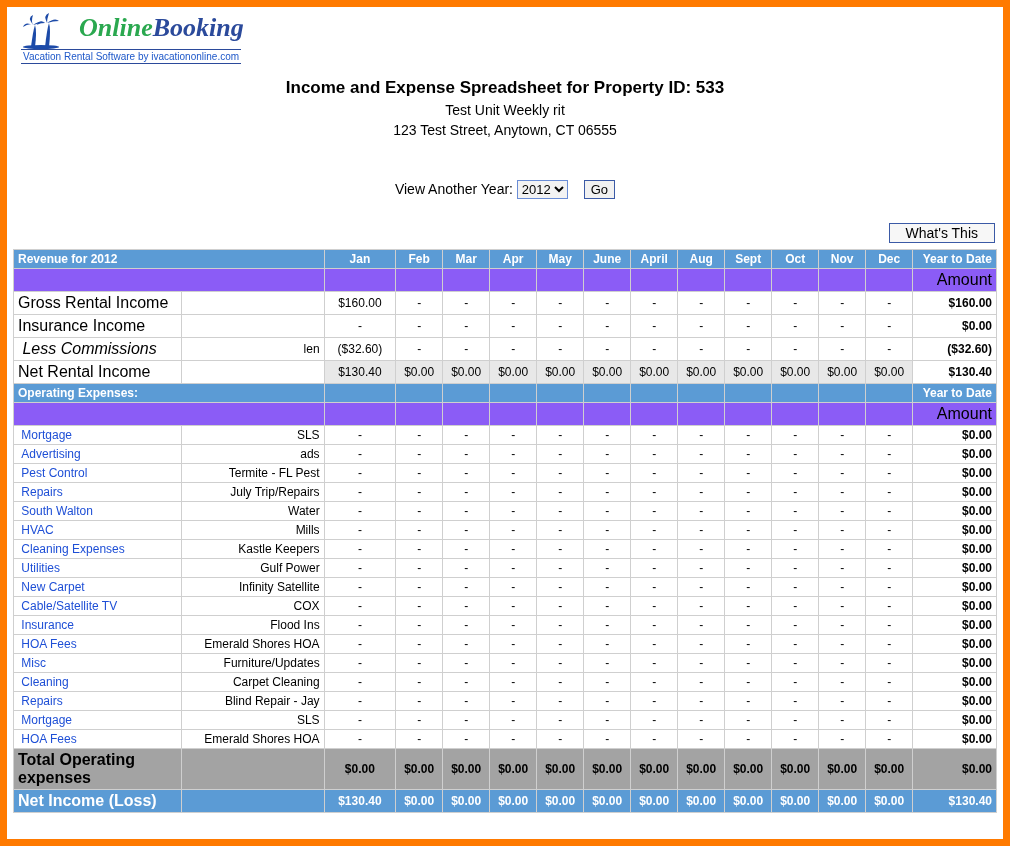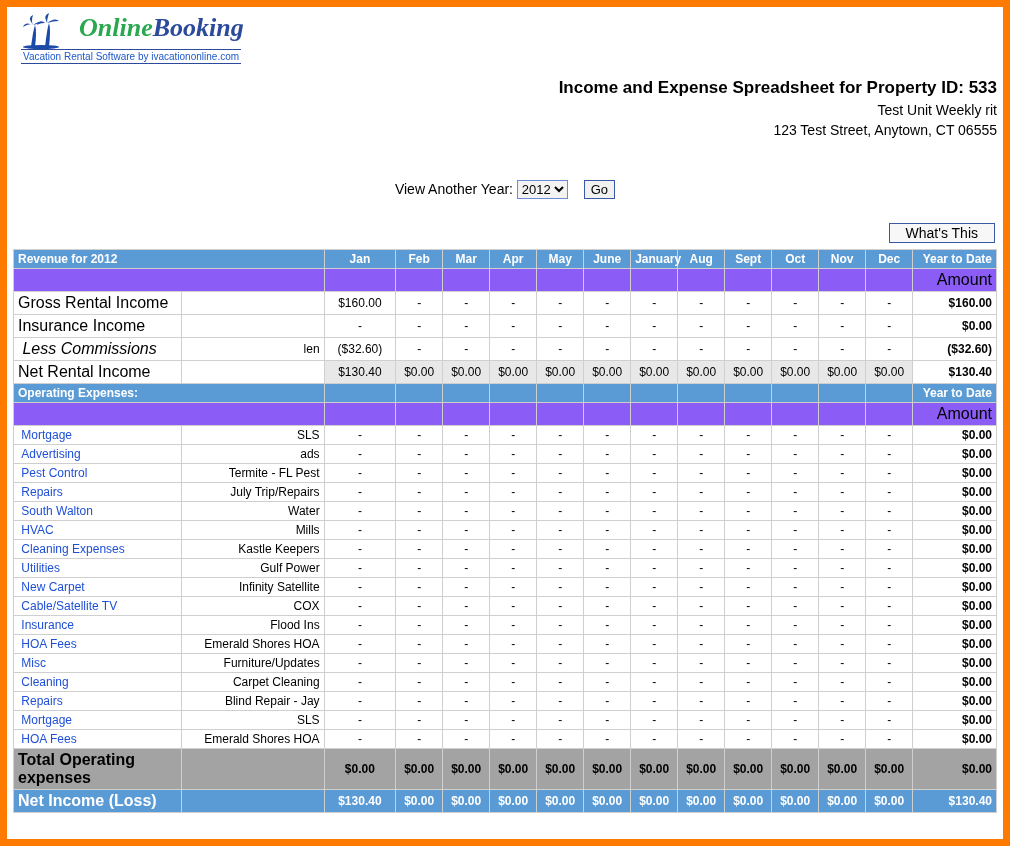--- a/index.html
+++ b/index.html
@@ -18,21 +18,21 @@
   }
   .logo {
     padding: 2px 0 0 8px;
   }
   .logo-row { display:flex; align-items:flex-start; gap:18px; }
   .palm { width:40px; height:36px; position:relative; }
   .palm svg { width:40px; height:36px; }
   .brand-online { font-family: Georgia, serif; font-style: italic; font-size: 26px; color:#2aa84f; font-weight:bold; }
   .brand-booking { font-family: Georgia, serif; font-style: italic; font-size: 26px; color:#2b4a9b; font-weight:bold; }
   .logo-tag { font-size:10px; color:#1e58c9; border-top:1px solid #2b4a9b; border-bottom:1px solid #2b4a9b; padding:1px 2px; display:inline-block; margin-top:-2px; }
-  .header { text-align:right; margin-top:14px; }
+  .header { text-align:center; margin-top:14px; }
   .header h1 { margin:0; font-size:17px; font-weight:bold; }
   .header .sub { margin:4px 0 0; font-size:14px; }
   .year-picker { text-align:center; margin:42px 0 24px; font-size:14px; }
   .year-picker select { font-size:13px; border:1px solid #6a8dd6; background:#f3f3f3; }
   .go-btn { font-size:13px; padding:1px 6px; border:1px solid #3b5aa6; background:#f1f1f1; cursor:pointer; margin-left:12px; }
   .whats-row { text-align:right; padding-right:2px; }
   .whats-btn { font-size:14px; padding:1px 16px; border:1px solid #3b5aa6; background:#f7f7f7; cursor:pointer; }
   table.sheet { border-collapse:collapse; width:100%; table-layout:fixed; margin-top:6px; }
   table.sheet td, table.sheet th { border:1px solid #cfcfcf; padding:2px 4px; height:19px; }
   .hdr-blue td { background:#5b9bd5; color:#fff; font-weight:bold; font-size:12px; text-align:center; }
@@ -114,21 +114,21 @@
     </colgroup>
     <tbody id="tbody">
         <tr class="hdr-blue">
           <td colspan="2">Revenue for 2012</td>
           <td>Jan</td>
           <td>Feb</td>
           <td>Mar</td>
           <td>Apr</td>
           <td>May</td>
           <td>June</td>
-          <td>January</td>
+          <td>April</td>
           <td>Aug</td>
           <td>Sept</td>
           <td>Oct</td>
           <td>Nov</td>
           <td>Dec</td>
           <td style="text-align:right">Year to Date</td>
         </tr>
         <tr class="hdr-gray">
           <td colspan="2"></td>
           <td></td>

